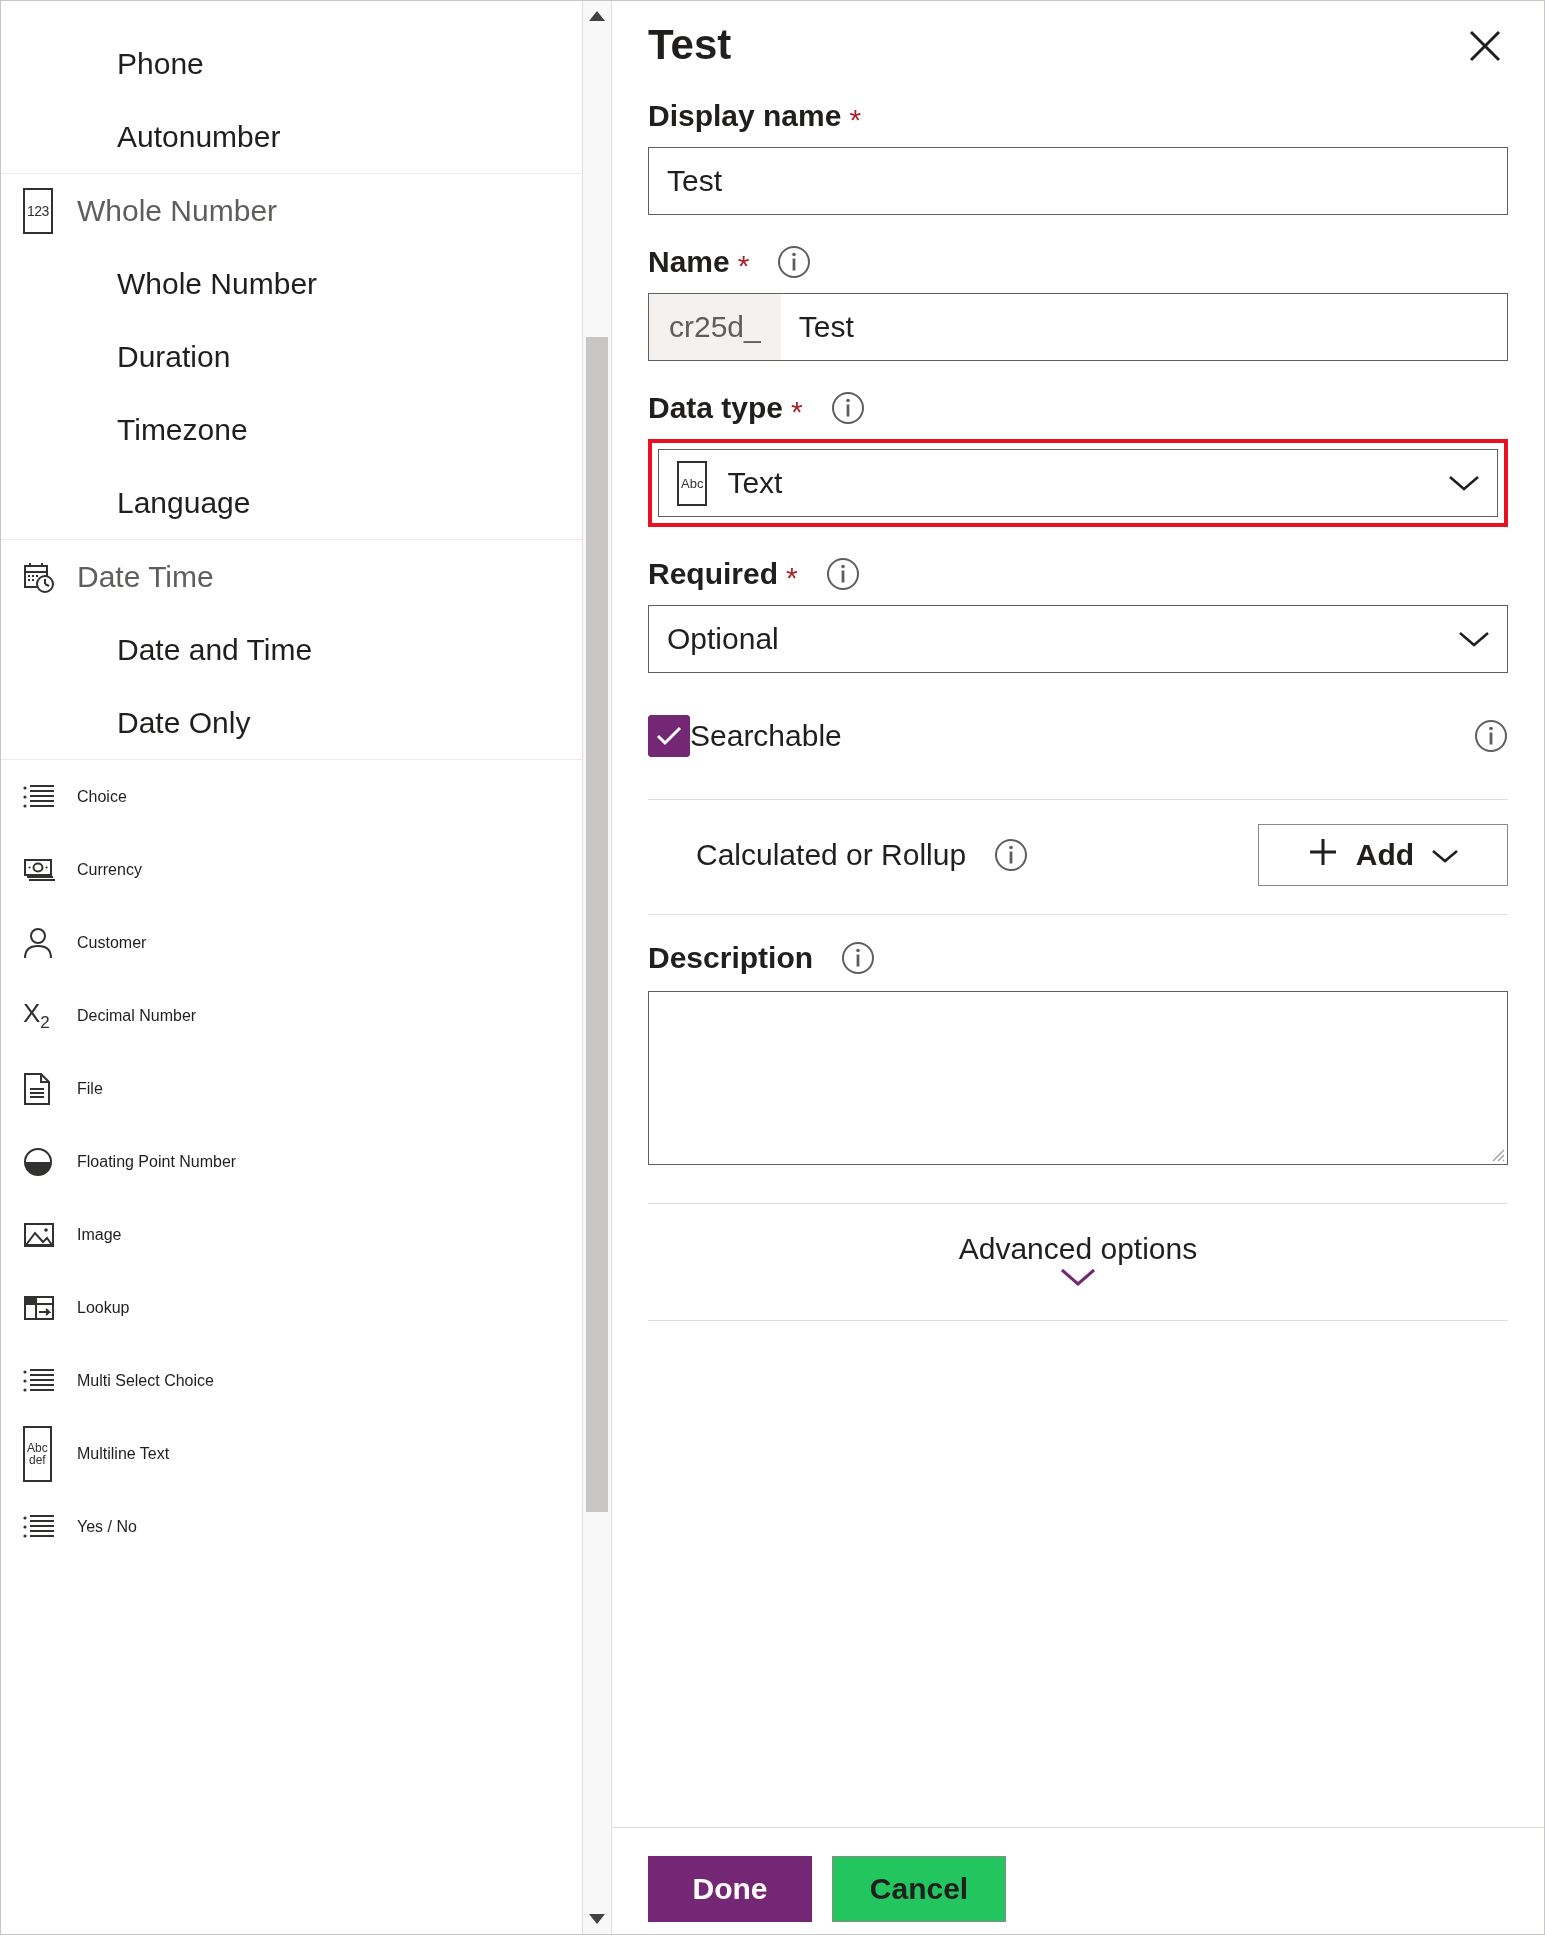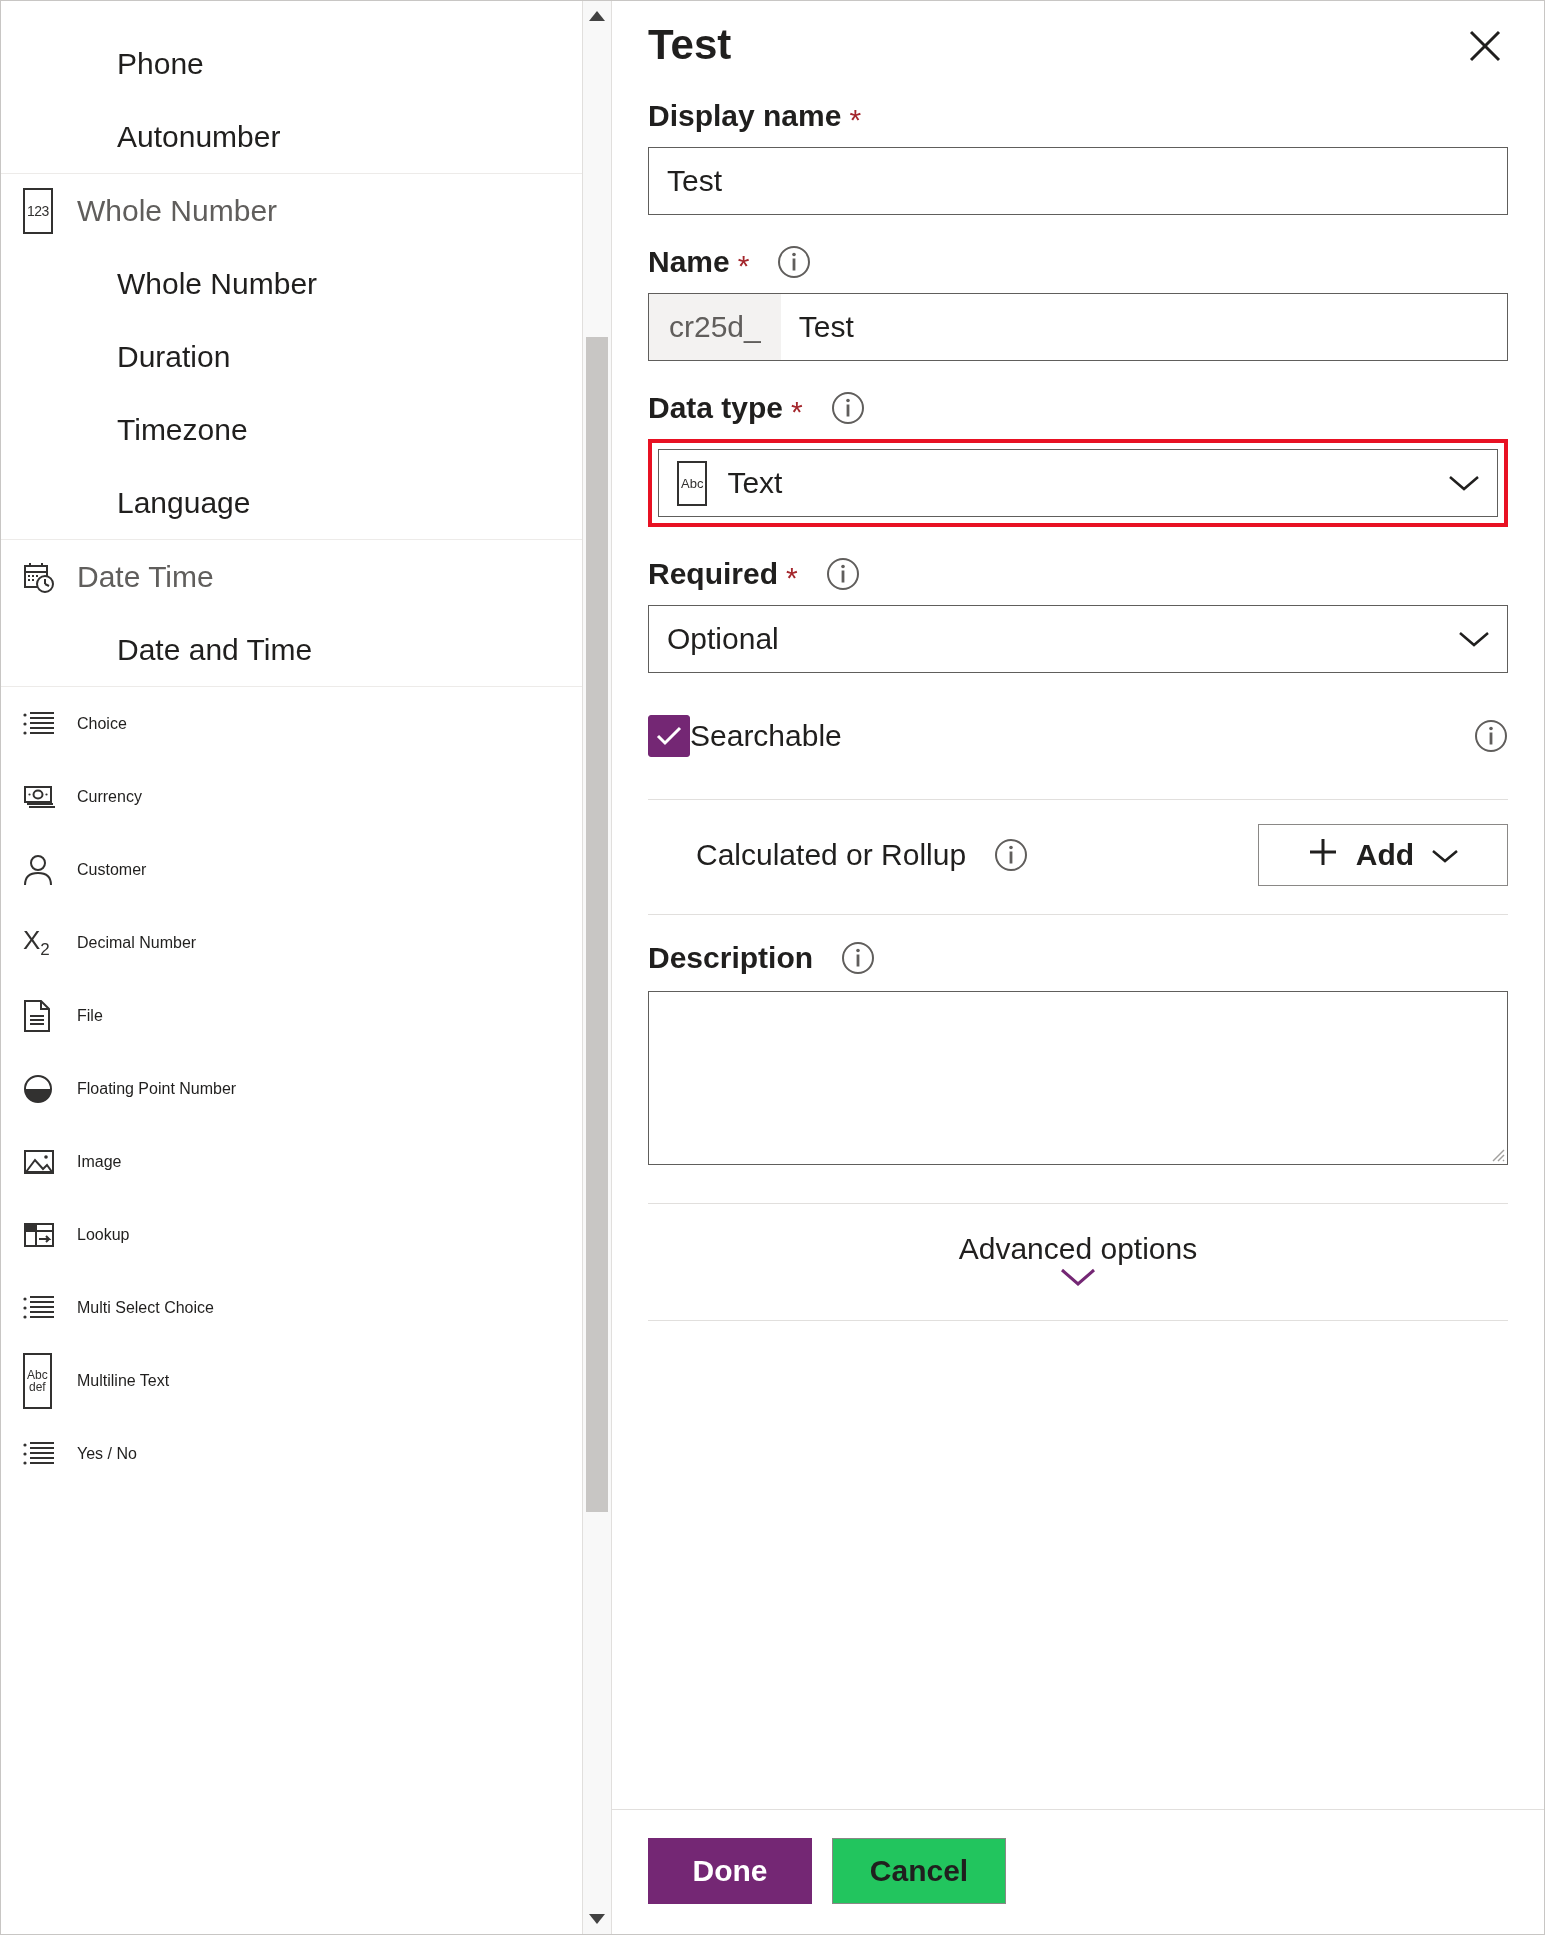--- a/index.html
+++ b/index.html
@@ -296,21 +296,21 @@
     border-bottom: 1px solid #e1dfdd;
     margin-top: 38px;
     cursor: pointer;
     flex-direction: column;
   }
   .adv-label { font-size: 30px; color: #201f1e; }
 
   .footer {
     flex: 0 0 auto;
     border-top: 1px solid #e1dfdd;
-    padding: 28px 36px 30px 36px;
+    padding: 28px 36px 12px 36px;
     display: flex;
     gap: 20px;
   }
   .btn-primary {
     background: #742774;
     color: #fff;
     border: 1px solid #742774;
     height: 66px;
     min-width: 164px;
     font-size: 30px;
@@ -404,20 +404,24 @@
                 <line x1="22" y1="18" x2="22" y2="23" stroke="#323130" stroke-width="2"></line>
                 <line x1="22" y1="23" x2="26" y2="25" stroke="#323130" stroke-width="2"></line>
               </svg>
             </span>
             <span class="label">Date Time</span>
           </div>
           <div class="row child">
             <span class="ico"></span>
             <span class="label">Date and Time</span>
           </div>
+          <div class="row child">
+            <span class="ico"></span>
+            <span class="label">Date Only</span>
+          </div>
         </div>
         <div class="group">
           <div class="row top-item">
             <span class="ico" style="visibility: visible;">
               <svg width="32" height="26" viewBox="0 0 32 26">
                 <circle cx="2" cy="4" r="1.6" fill="#323130"></circle>
                 <circle cx="2" cy="13" r="1.6" fill="#323130"></circle>
                 <circle cx="2" cy="22" r="1.6" fill="#323130"></circle>
                 <line x1="7" y1="2" x2="31" y2="2" stroke="#323130" stroke-width="2"></line>
                 <line x1="7" y1="7" x2="31" y2="7" stroke="#323130" stroke-width="2"></line>

